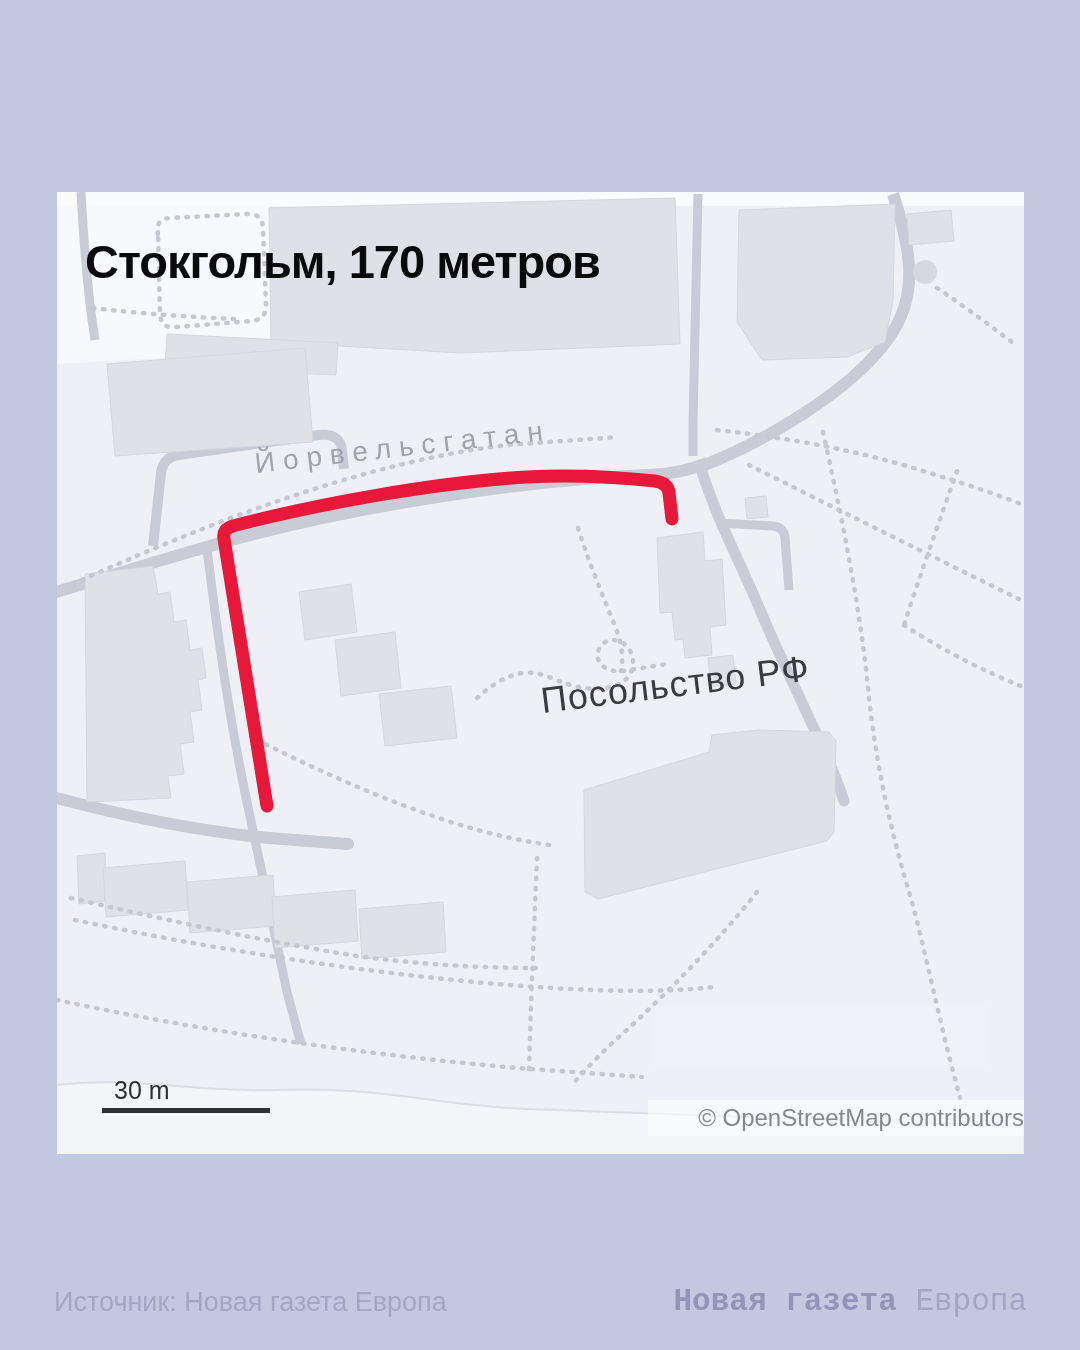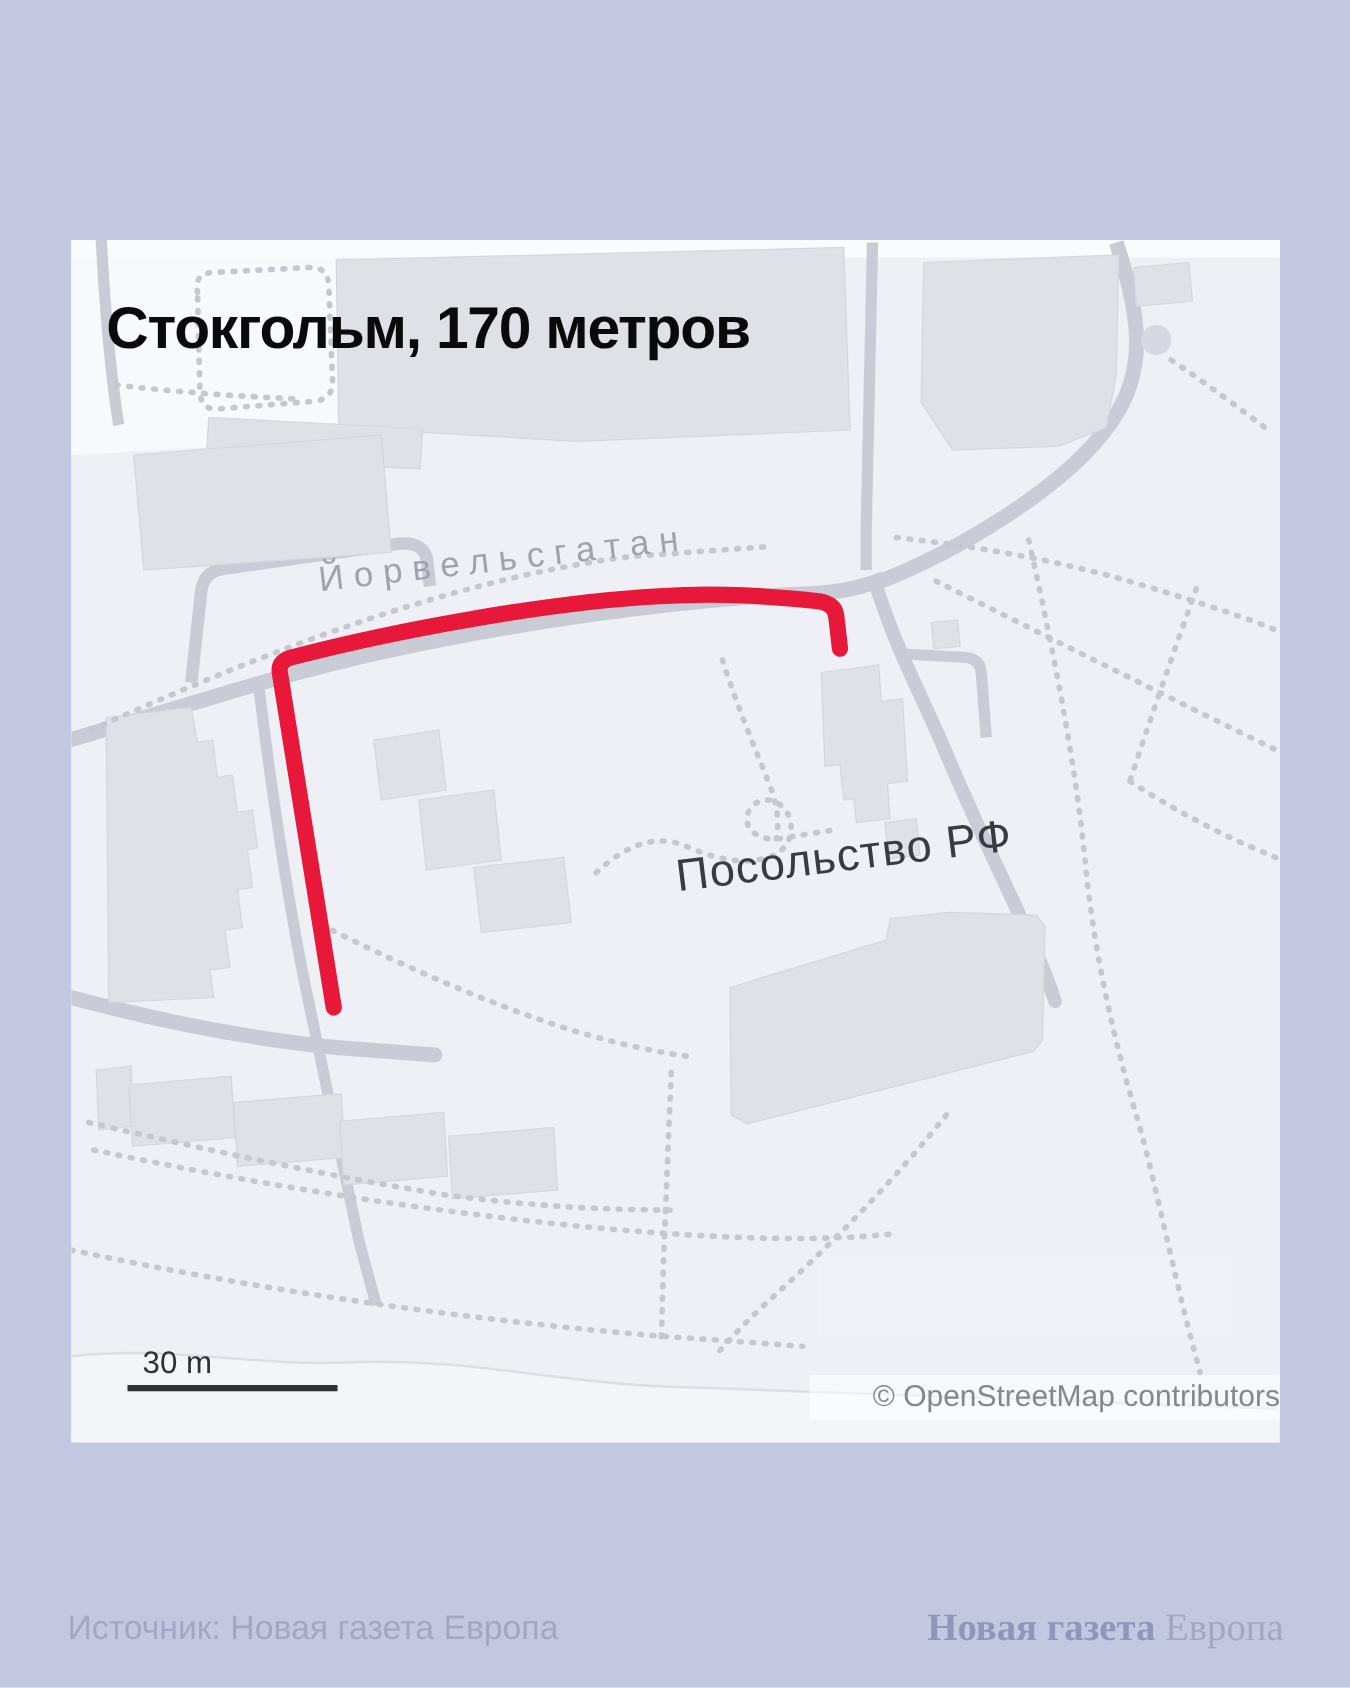--- a/index.html
+++ b/index.html
@@ -37,21 +37,21 @@
     position:absolute;right:0;top:908px;width:376px;height:36px;
     background:rgba(255,255,255,0.55);
     font-size:24px;color:#85878f;line-height:36px;text-align:right;
   }
   .footer-source{
     position:absolute;left:54px;top:1287px;
     font-size:27px;color:#a2a7c3;
   }
   .footer-logo{
     position:absolute;right:53px;top:1284px;
-    font-family:Liberation Serif, serif;font-size:31px;white-space:nowrap;
+    font-family:Liberation Mono, monospace;font-size:31px;white-space:nowrap;
   }
   .footer-logo .bold{font-weight:700;color:#9096b6;}
   .footer-logo .light{font-weight:400;color:#a2a7c3;}
 </style>
 </head>
 <body>
 
 <div class="page">
 
   <div class="card">

